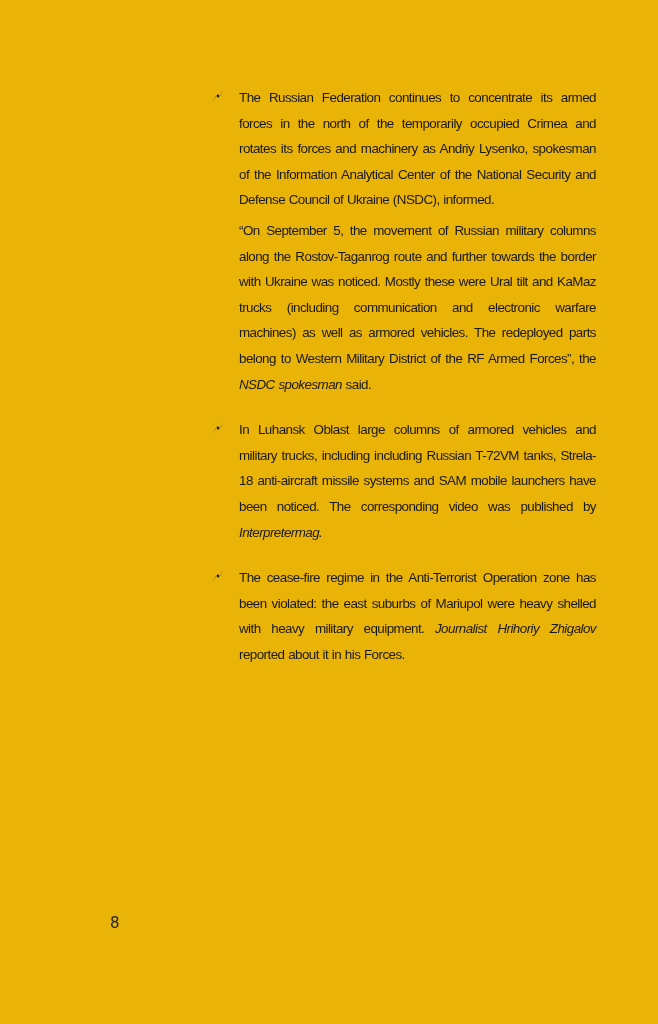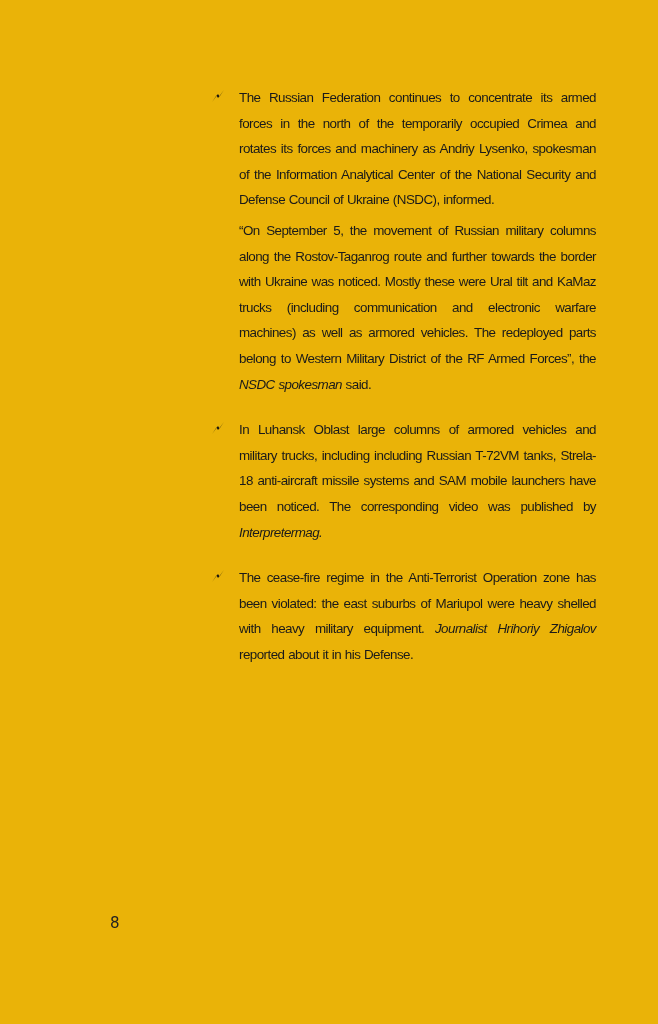--- a/index.html
+++ b/index.html
@@ -96,20 +96,20 @@
       </p>
     </div>
 
     <div class="item">
       <span class="bullet">
         <svg width="14" height="14" viewBox="0 0 14 14">
           <path d="M1 13 L5.5 6.5 L7 9 L13 1 L8.5 7.5 L7 5 Z" fill="#111111"></path>
         </svg>
       </span>
       <p class="para">
-        <span>The cease-fire regime in the Anti-Terrorist Operation zone has been violated: the east suburbs of Mariupol were heavy shelled with heavy military equipment. </span><em>Journalist Hrihoriy Zhigalov</em><span> reported about it in his Defense.</span>
+        <span>The cease-fire regime in the Anti-Terrorist Operation zone has been violated: the east suburbs of Mariupol were heavy shelled with heavy military equipment. </span><em>Journalist Hrihoriy Zhigalov</em><span> reported about it in his Forces.</span>
       </p>
     </div>
 
   </div>
 
   <div class="page-number">8</div>
 </div>
 
 </body></html>

